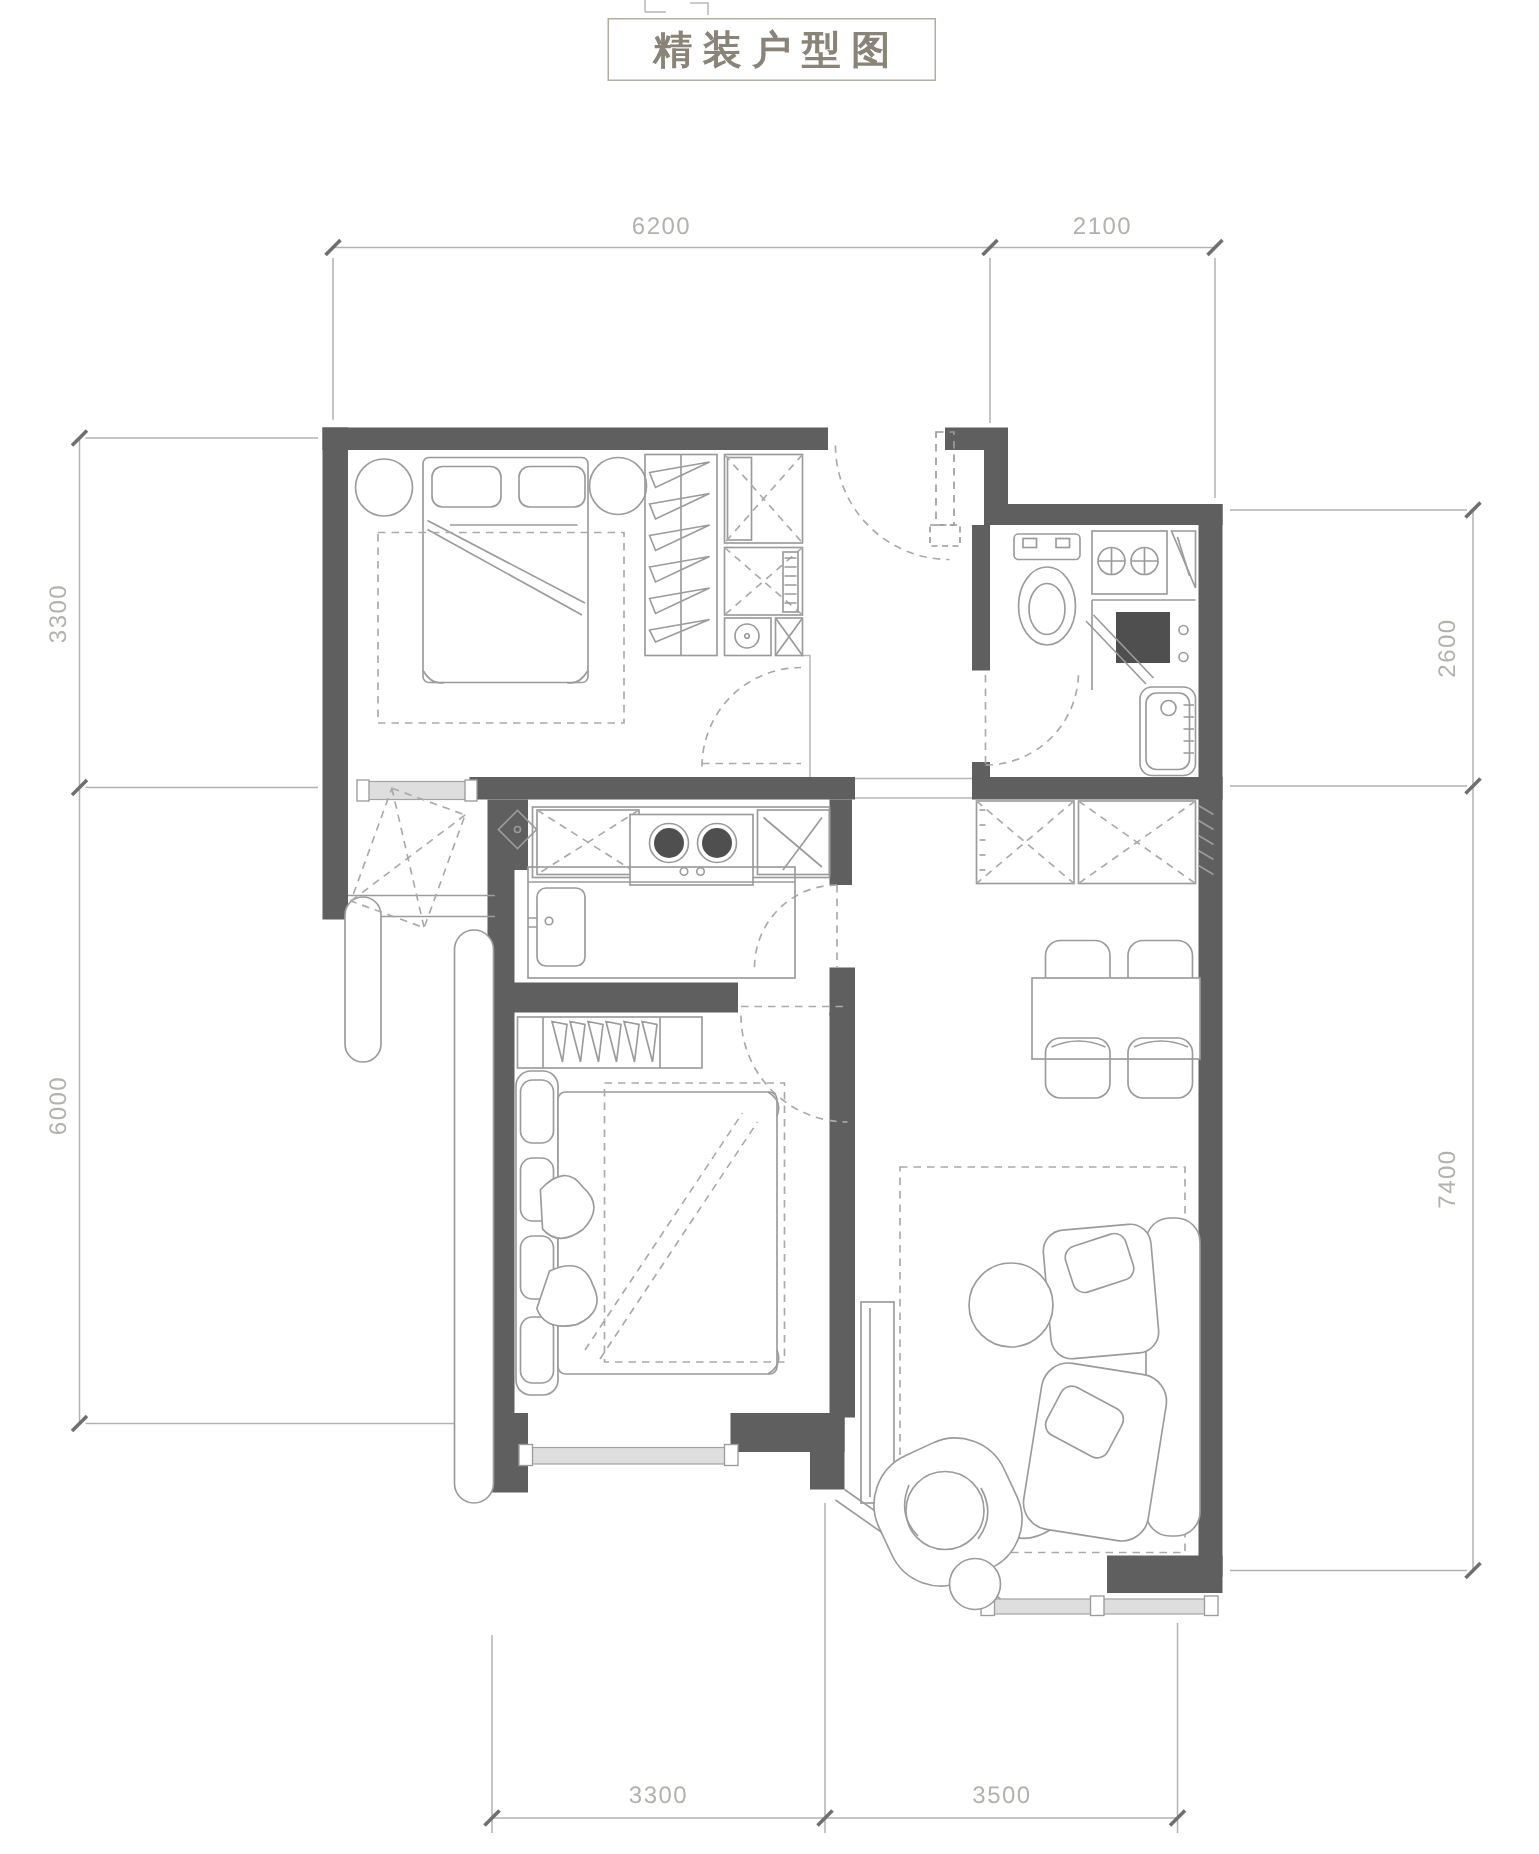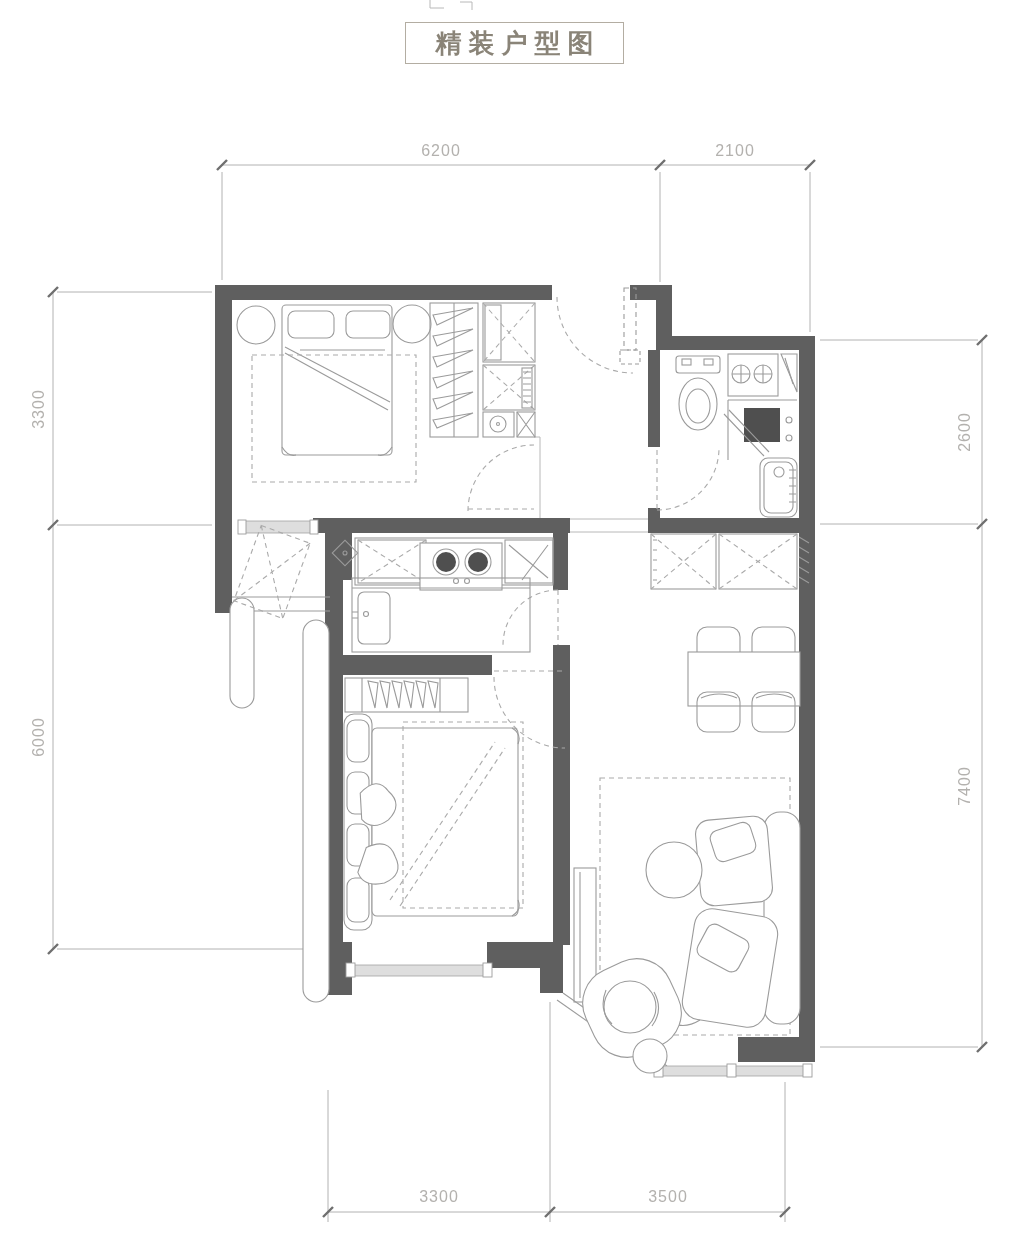--- a/index.html
+++ b/index.html
@@ -1,19 +1,19 @@
 <!DOCTYPE html>
 <html><head>
 <meta charset="utf-8">
 <style>
   html,body{margin:0;padding:0;background:#ffffff;}
   #stage{position:relative;width:1026px;height:1236px;background:#ffffff;overflow:hidden;
          font-family:"Liberation Sans",sans-serif;}
   #plan-svg{position:absolute;left:0;top:0;}
-  .title-box{position:absolute;left:405px;top:22px;width:217px;height:40px;
+  .title-box{position:absolute;left:405px;top:12px;width:217px;height:40px;
              border:1.5px solid #b3ada2;display:flex;align-items:center;justify-content:center;}
   .title-text{font-size:26px;font-weight:600;color:#8a8478;letter-spacing:7px;text-indent:7px;
               font-family:"Liberation Sans",sans-serif;}
   text.dim{font-size:16px;fill:#b3b1ae;letter-spacing:1px;font-family:"Liberation Sans",sans-serif;}
   .wall{fill:#5f5f5f;stroke:none;}
   .ln{stroke:#9c9c9c;fill:none;stroke-width:1.1;}
   .lnt{stroke:#b8b8b8;fill:none;stroke-width:1;}
   .dash{stroke:#aaaaaa;fill:none;stroke-width:1.1;stroke-dasharray:5 4;}
   .dimln{stroke:#b2b2b2;stroke-width:1;fill:none;}
   .tick{stroke:#6f6f6f;stroke-width:2.4;}

